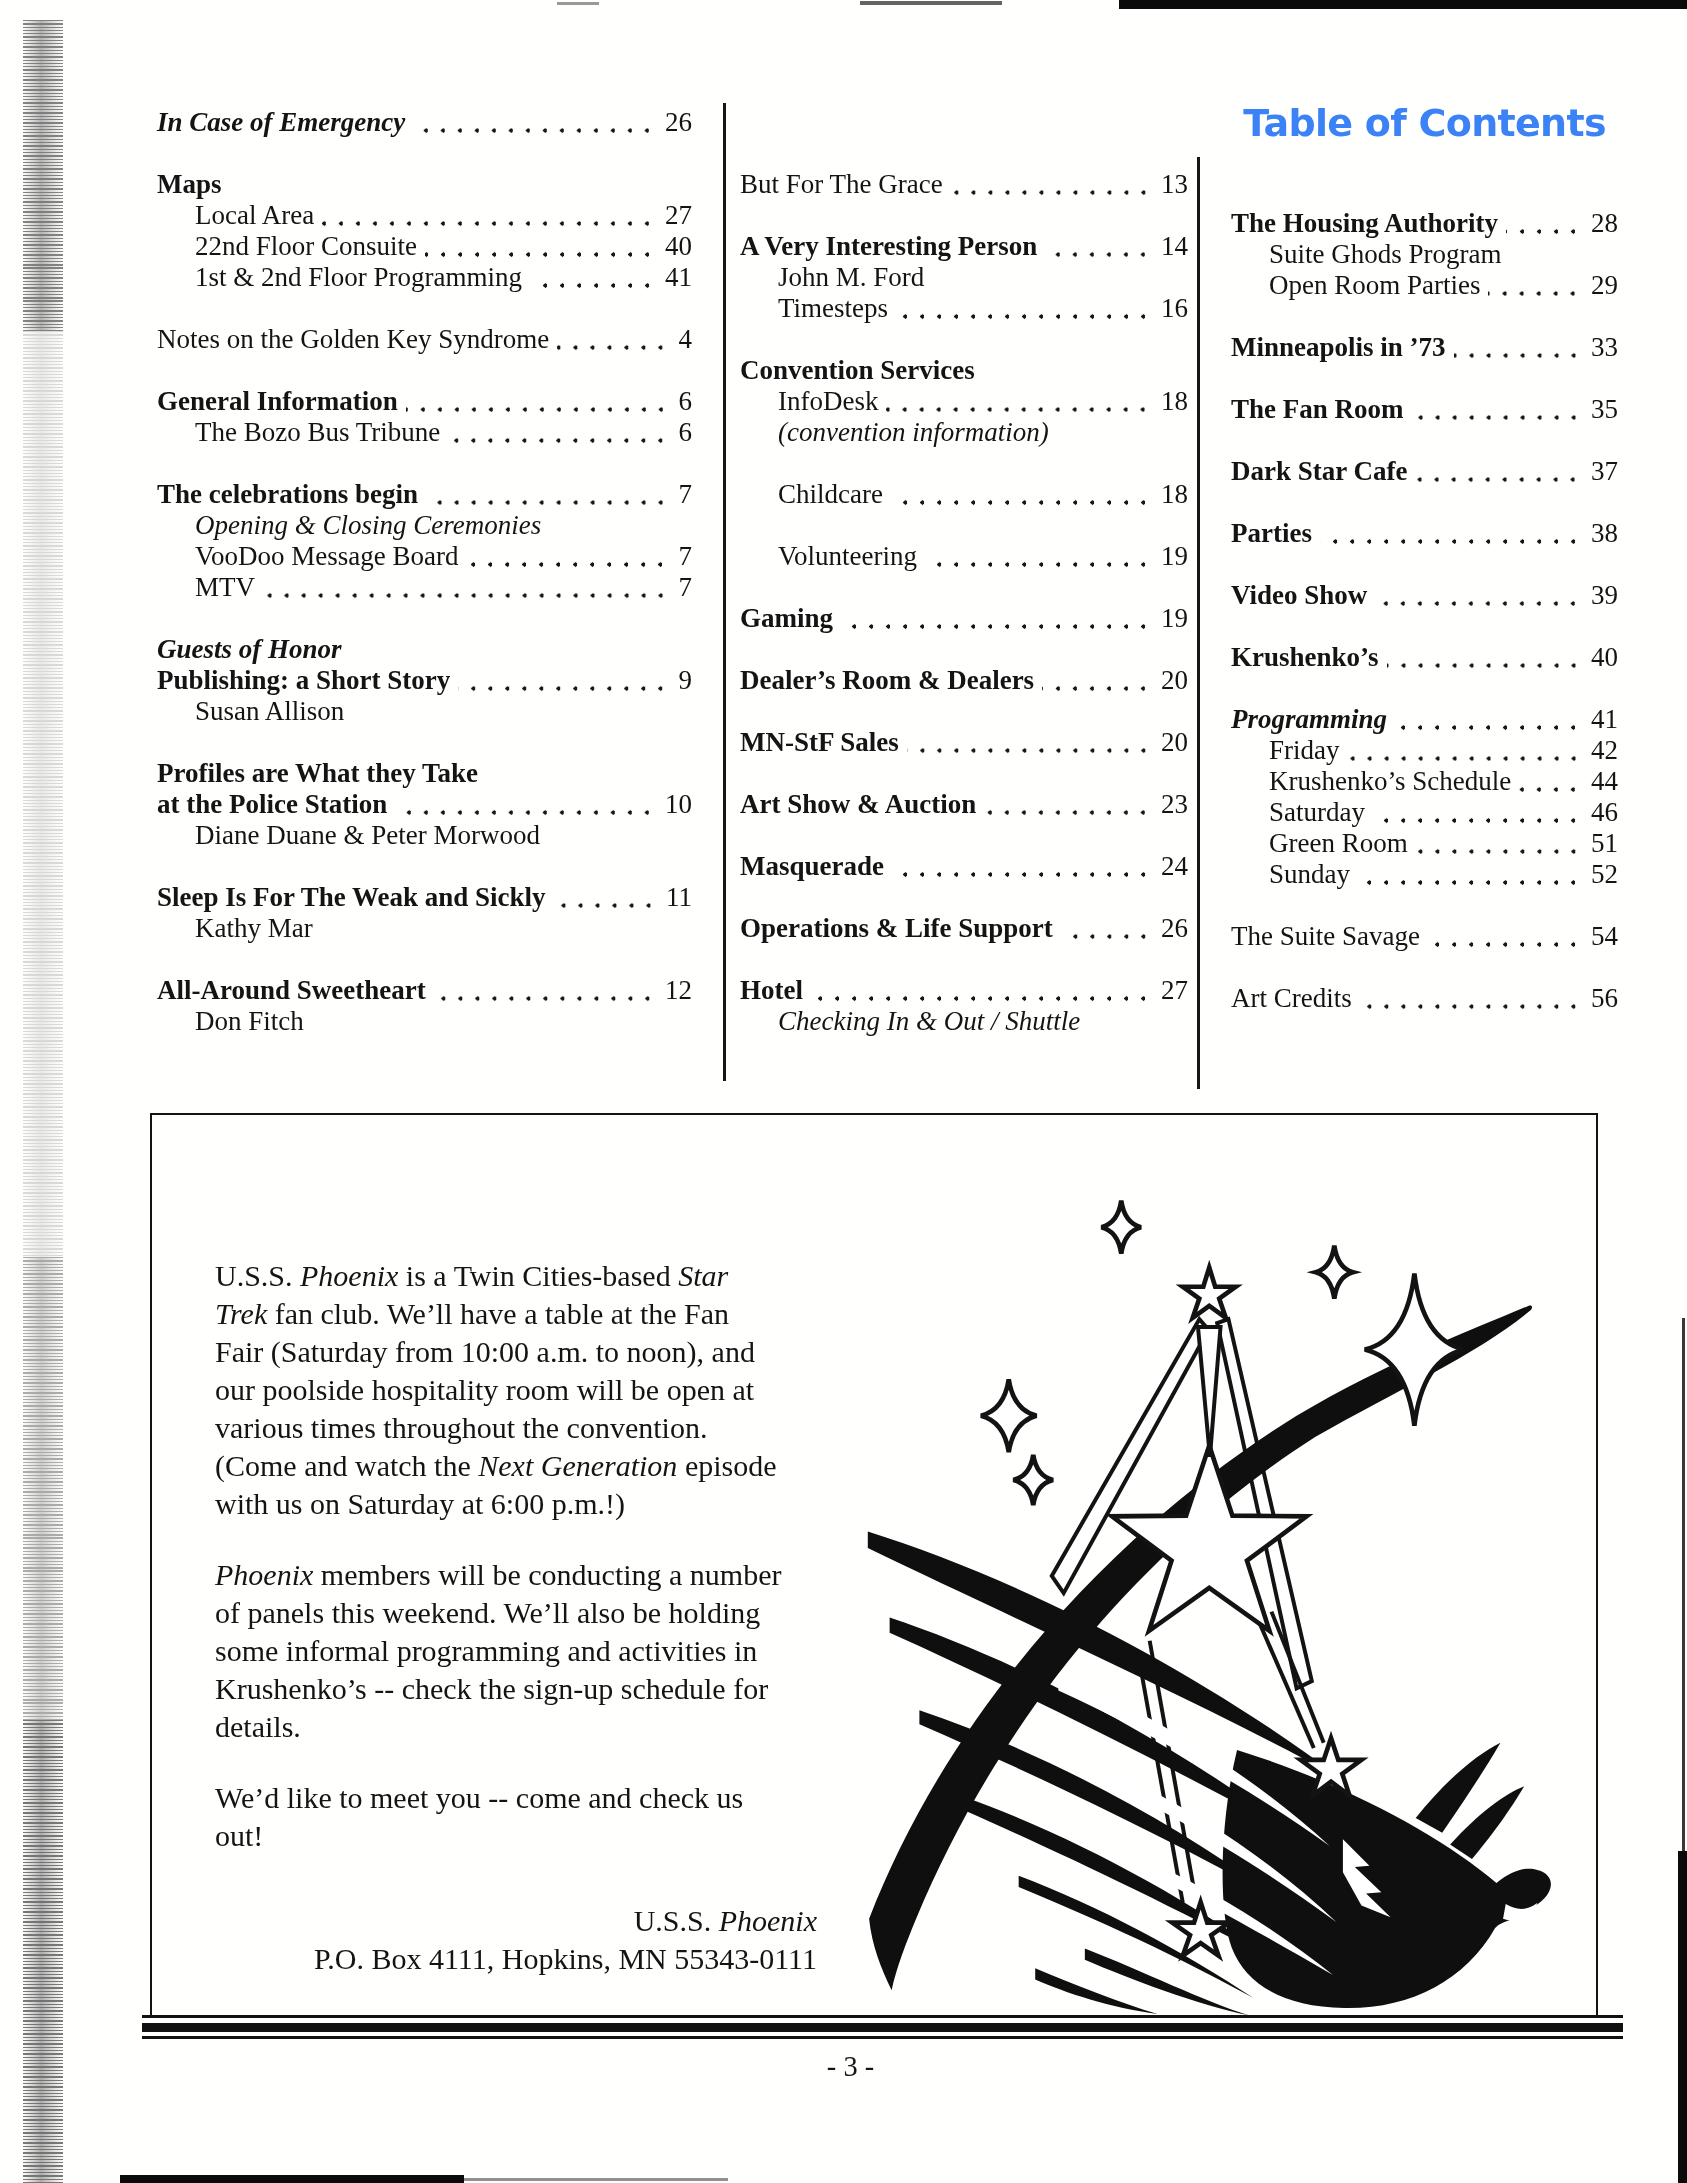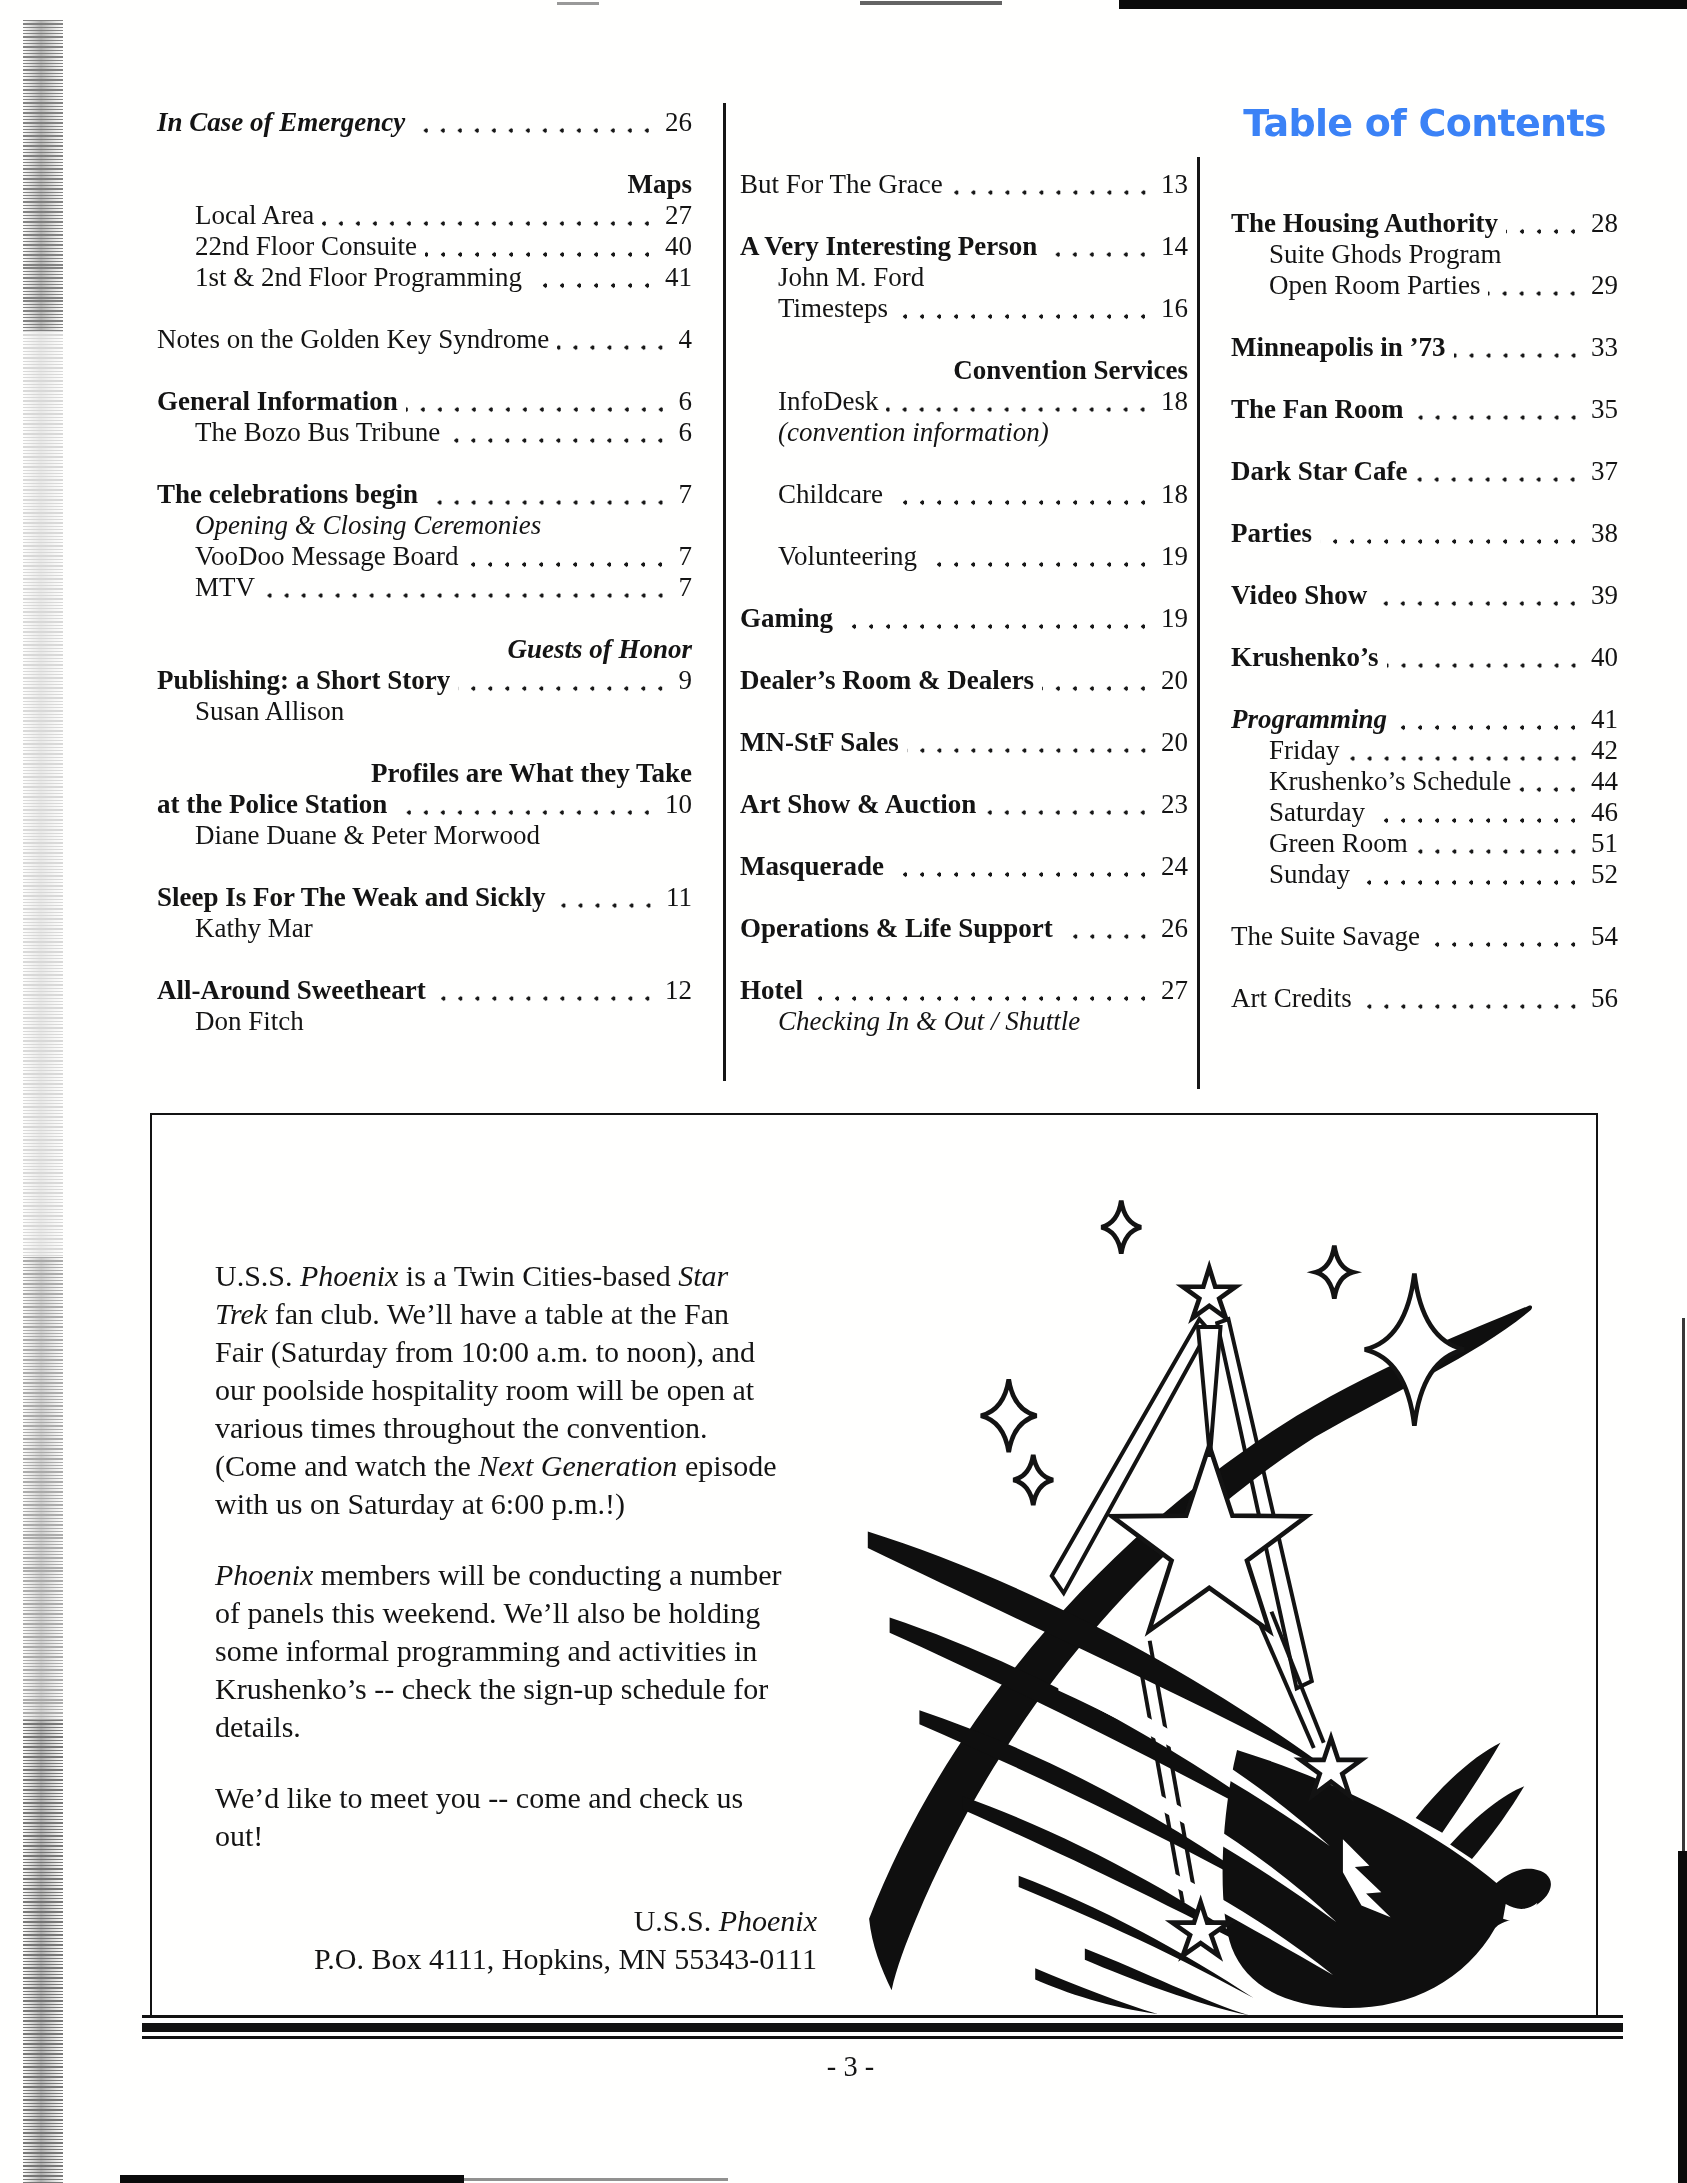--- a/index.html
+++ b/index.html
@@ -4,21 +4,21 @@
 <style>
   html,body{margin:0;padding:0;background:#dededa;}
   .page{position:relative;width:1687px;height:2183px;background:#fffffe;overflow:hidden;
         font-family:"Liberation Serif","DejaVu Serif",serif;color:#141414;}
   
   .col{position:absolute;}
   .col1{left:157px;top:107px;width:535px;}
   .col2{left:740px;top:169px;width:448px;}
   .col3{left:1231px;top:208px;width:387px;}
   .row{display:flex;align-items:baseline;height:31px;line-height:31px;font-size:27px;white-space:nowrap;}
-  .row.gap{margin-top:31px;justify-content:flex-end;}
+  .row.gap{margin-top:31px;}
   .row.b .lab{font-weight:700;}
   .row.i .lab{font-style:italic;}
   .row.ind{padding-left:38px;}
   .lab{flex:0 0 auto;}
   .dots{flex:1 1 17px;min-width:0;height:6.6px;align-self:flex-end;margin:0 4px 4px 8px;
         background-image:radial-gradient(circle 2.1px at 3.3px 3.3px,#171717 98%,rgba(0,0,0,0) 100%);
         background-size:17px 6.6px;background-repeat:repeat-x;background-position:right bottom;}
   .pg{flex:0 0 auto;}
   .toc-title{position:absolute;left:1231px;top:101px;width:387px;margin:0;text-align:center;
         font-family:"DejaVu Sans","Liberation Sans",sans-serif;font-weight:700;font-size:38px;

